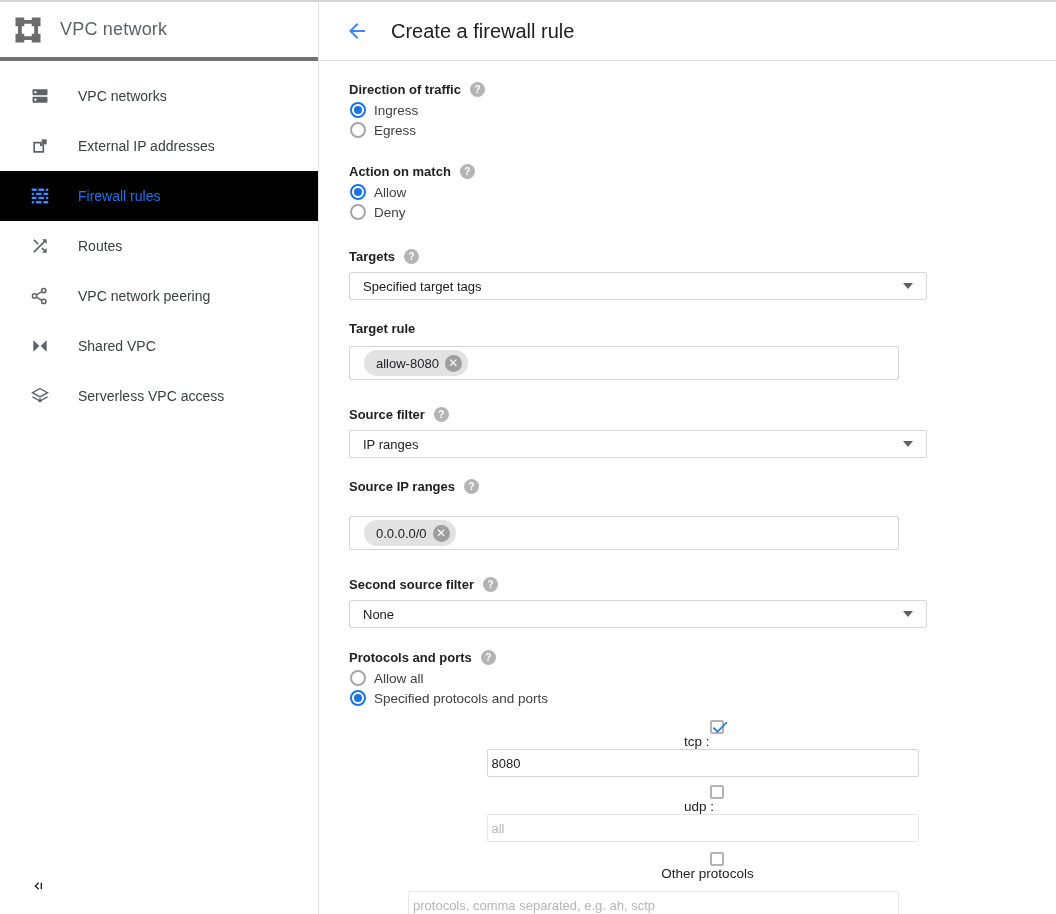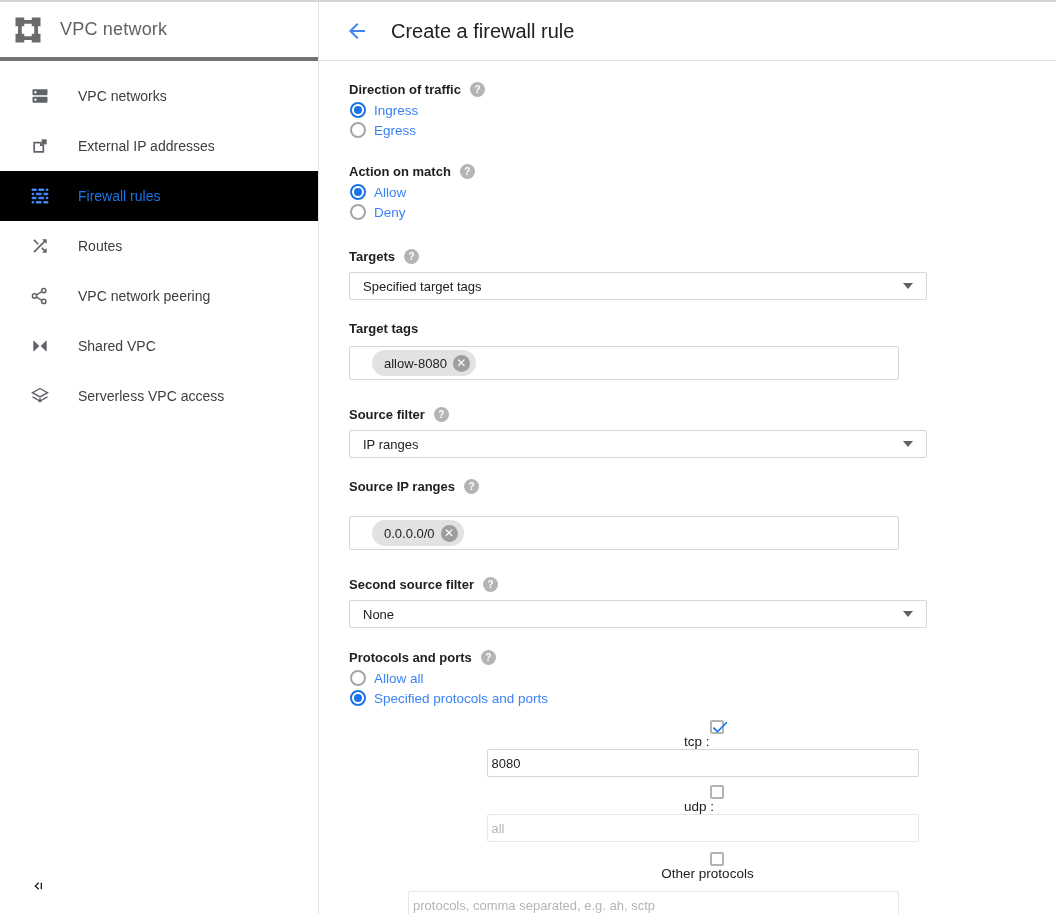--- a/index.html
+++ b/index.html
@@ -23,30 +23,30 @@
   
   main { flex:1; display:flex; flex-direction:column; }
   .main-header { height:59px; min-height:59px; border-bottom:1px solid #e2e2e2; display:flex; align-items:center; padding-left:26px; }
   .back-btn { width:24px; height:24px; display:flex; align-items:center; justify-content:center; cursor:pointer; }
   .main-title { font-size:20px; color:#202124; margin-left:22px; }
   .content { padding:21px 0 0 30px; }
 
   .field-label { display:flex; align-items:center; font-size:13px; font-weight:bold; color:#212121; }
   .help { width:15px; height:15px; min-width:15px; border-radius:50%; background:#b4b4b4; color:#fff; font-size:10px; font-weight:bold; display:flex; align-items:center; justify-content:center; margin-left:9px; cursor:pointer; }
 
-  .radio-row { display:flex; align-items:center; height:20px; font-size:13.5px; color:#3b82f6; cursor:pointer; padding-left:1px; }
+  .radio-row { display:flex; align-items:center; height:20px; font-size:13.5px; color:#404040; cursor:pointer; padding-left:1px; }
   .radio { width:16px; height:16px; min-width:16px; border-radius:50%; border:2px solid #a6a6a6; position:relative; background:#fff; }
   .radio.checked { border-color:#1a73e8; }
   .radio.checked::after { content:""; position:absolute; left:2px; top:2px; width:8px; height:8px; border-radius:50%; background:#1a73e8; }
   .radio-label { margin-left:8px; }
 
   .select { width:578px; height:28px; border:1px solid #d6d6d6; border-radius:2px; background:#fff; display:flex; align-items:center; justify-content:space-between; padding:0 13px; font-size:13px; color:#202124; cursor:pointer; }
   .caret { width:0; height:0; border-left:5px solid transparent; border-right:5px solid transparent; border-top:6px solid #5f6368; }
 
-  .chip-field { width:550px; height:34px; border:1px solid #d6d6d6; border-radius:2px; display:flex; align-items:center; padding:0 18px; background:#fff; cursor:text; }
+  .chip-field { width:550px; height:34px; border:1px solid #d6d6d6; border-radius:2px; display:flex; align-items:center; padding:0 10px; background:#fff; cursor:text; }
   .chip { background:#e2e2e2; border-radius:14px; height:26px; display:flex; align-items:center; padding:0 6px 0 12px; font-size:13px; color:#202124; margin-left:4px; }
   .chip-x { width:17px; height:17px; border-radius:50%; background:#9e9e9e; color:#fff; display:flex; align-items:center; justify-content:center; font-size:12px; line-height:1; margin-left:6px; cursor:pointer; }
 
   .mb-sec { margin-bottom:25px; }
   .lbl-gap { margin-bottom:8px; }
 
   .proto-row { display:flex; align-items:center; margin-top:8px;flex-direction:column; }
   .checkbox { width:14px; height:14px; min-width:14px; border:2px solid #b3b3b3; border-radius:2px; position:relative; margin-left:29px; background:#fff; cursor:pointer; }
   .checkbox.checked { border-color:#b3b3b3; }
   .checkbox .check { position:absolute; top:-5px; left:-2px; }
@@ -232,21 +232,21 @@
           <span class="help">?</span>
         </div>
         <div class="select">
           <span>Specified target tags</span>
           <span class="caret"></span>
         </div>
       </div>
 
       <div style="margin-bottom:27px;">
         <div class="field-label" style="margin-bottom:10px;">
-          <span>Target tags</span>
+          <span>Target rule</span>
         </div>
         <div class="chip-field">
           <span class="chip">
             <span>allow-8080</span>
             <span class="chip-x">✕</span>
           </span>
         </div>
       </div>
 
       <div style="margin-bottom:21px;">

